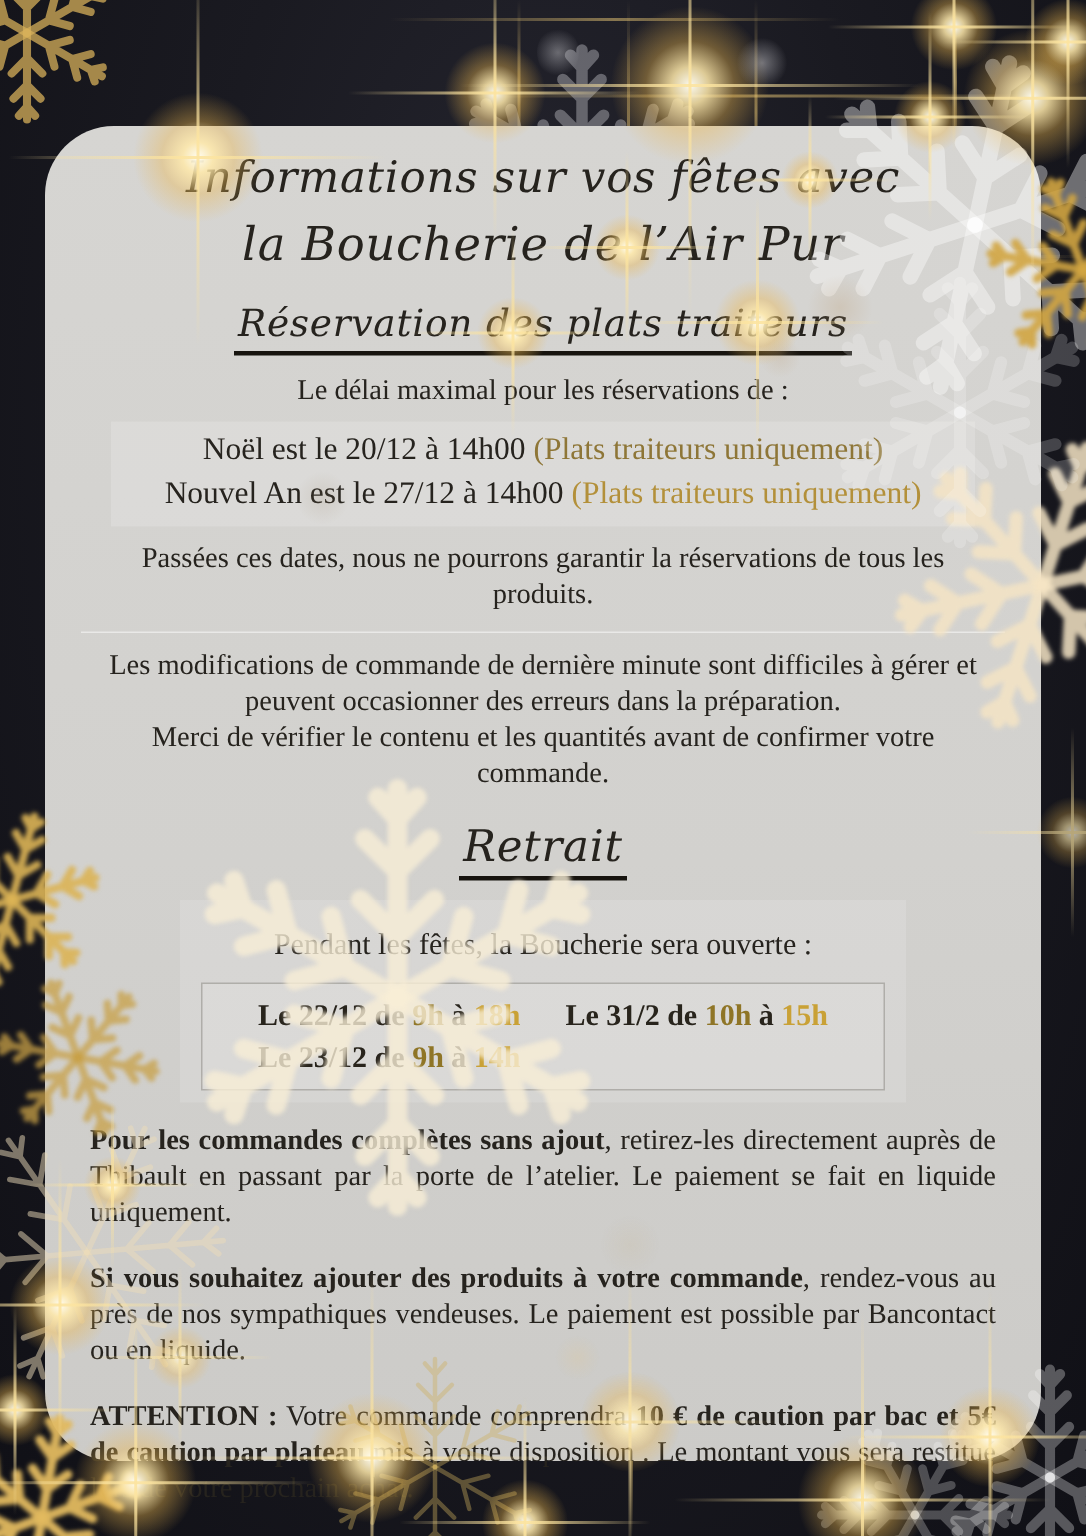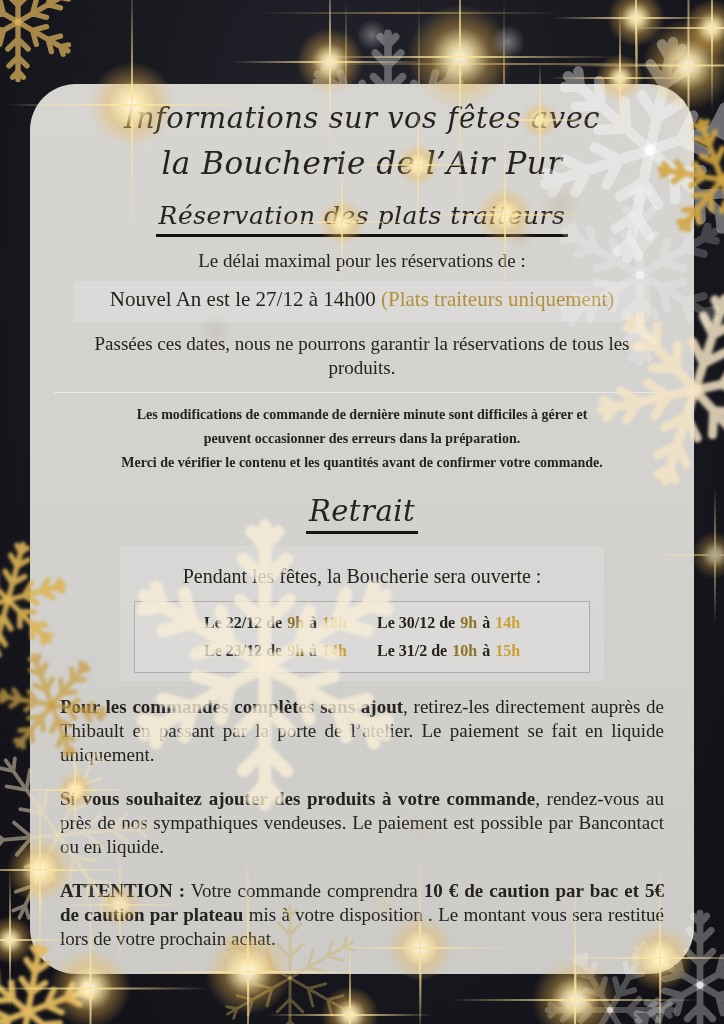--- a/index.html
+++ b/index.html
@@ -26,29 +26,29 @@
 
   .intro{font-size:19px;line-height:24px;margin:12px 0 0;}
 
   .deadline-box{width:576px;margin:8px auto 0;background:rgba(255,255,255,.17);padding:4px 0 8px;}
   .deadline{font-size:21px;line-height:29px;margin:0;}
   .gold1{color:#8e7637;}
   .gold2{color:#b3903a;}
 
   .warning{font-size:19px;line-height:24px;margin:10px 0 0;}
   .rule{height:1px;margin:12px -6px 0;background:rgba(255,255,255,.5);}
-  .note{font-size:14px;line-height:24px;margin:0;font-weight:bold;}
+  .note{font-size:19px;line-height:24px;margin:0;}
   .notes{margin-top:10px;}
 
   .hours-outer{width:484px;margin:12px auto 0;background:rgba(255,255,255,.14);padding:6px 0 8px;}
   .hours-intro{font-size:20px;line-height:25px;margin:12px;}
   .hours-inner{width:446px;margin:6px auto 0;border:1px solid rgba(110,108,100,.4);
     background:rgba(255,255,255,.1);padding:7px 4px;display:flex;justify-content:center;gap:30px;}
   .hours-col{text-align:left;}
-  .hour-row{font-size:16px;line-height:28px;font-weight:bold;margin:0;white-space:nowrap;}
+  .hour-row{font-size:20px;line-height:28px;font-weight:bold;margin:0;white-space:nowrap;}
   .hour-row .d,.hour-row .sep{color:#28241c;}
   .hour-row .t1{color:#8f7526;}
   .hour-row .t2{color:#c9a136;}
   .hour-row .sp1{display:inline-block;width:5px;}
 
   .para{font-size:19px;line-height:24px;text-align:justify;margin:14px 0 0;}
   .para + .para{margin-top:20px;}
   .para b{font-weight:bold;}
 
   
@@ -114,20 +114,21 @@
     <p class="title-line1">Informations sur vos fêtes avec</p>
     <p class="title-line2">la Boucherie de l’Air Pur</p>
 
     <div class="script-head">
       <span>Réservation des plats traiteurs</span>
     </div>
 
     <p class="intro">Le délai maximal pour les réservations de :</p>
 
     <div class="deadline-box">
+      <p class="deadline"><span>Noël est le 20/12 à 14h00 </span><span class="gold1">(Plats traiteurs uniquement)</span></p>
       <p class="deadline"><span>Nouvel An est le 27/12 à 14h00 </span><span class="gold2">(Plats traiteurs uniquement)</span></p>
     </div>
 
     <p class="warning">Passées ces dates, nous ne pourrons garantir la réservations de tous les produits.</p>
 
     <div class="rule"></div>
 
     <div class="notes">
       <p class="note">Les modifications de commande de dernière minute sont difficiles à gérer et</p>
       <p class="note">peuvent occasionner des erreurs dans la préparation.</p>
@@ -139,21 +140,20 @@
     </div>
 
     <div class="hours-outer">
       <p class="hours-intro">Pendant les fêtes, la Boucherie sera ouverte :</p>
       <div class="hours-inner">
         <div class="hours-col">
           <p class="hour-row"><span class="d">Le 22/12 de</span><span class="sp1"></span><span class="t1">9h</span><span class="sp1"></span><span class="sep">à</span><span class="sp1"></span><span class="t2">18h</span></p>
           <p class="hour-row"><span class="d">Le 23/12 de</span><span class="sp1"></span><span class="t1">9h</span><span class="sp1"></span><span class="sep">à</span><span class="sp1"></span><span class="t2">14h</span></p>
         </div>
         <div class="hours-col">
-          <p class="hour-row"><span class="d">Le 30/12 de</span><span class="sp1"></span><span class="t1">9h</span><span class="sp1"></span><span class="sep">à</span><span class="sp1"></span><span class="t2">14h</span></p>
           <p class="hour-row"><span class="d">Le 31/2 de</span><span class="sp1"></span><span class="t1">10h</span><span class="sp1"></span><span class="sep">à</span><span class="sp1"></span><span class="t2">15h</span></p>
         </div>
       </div>
     </div>
 
     <p class="para"><b>Pour les commandes complètes sans ajout</b><span>, retirez-les directement auprès de Thibault en passant par la porte de l’atelier. Le paiement se fait en liquide uniquement.</span></p>
 
     <p class="para"><b>Si vous souhaitez ajouter des produits à votre commande</b><span>, rendez-vous au près de nos sympathiques vendeuses. Le paiement est possible par Bancontact ou en liquide.</span></p>
 
     <p class="para"><b>ATTENTION :</b><span> Votre commande comprendra </span><b>10 € de caution par bac et 5€ de caution par plateau</b><span> mis à votre disposition . Le montant vous sera restitué lors de votre prochain achat.</span></p>

